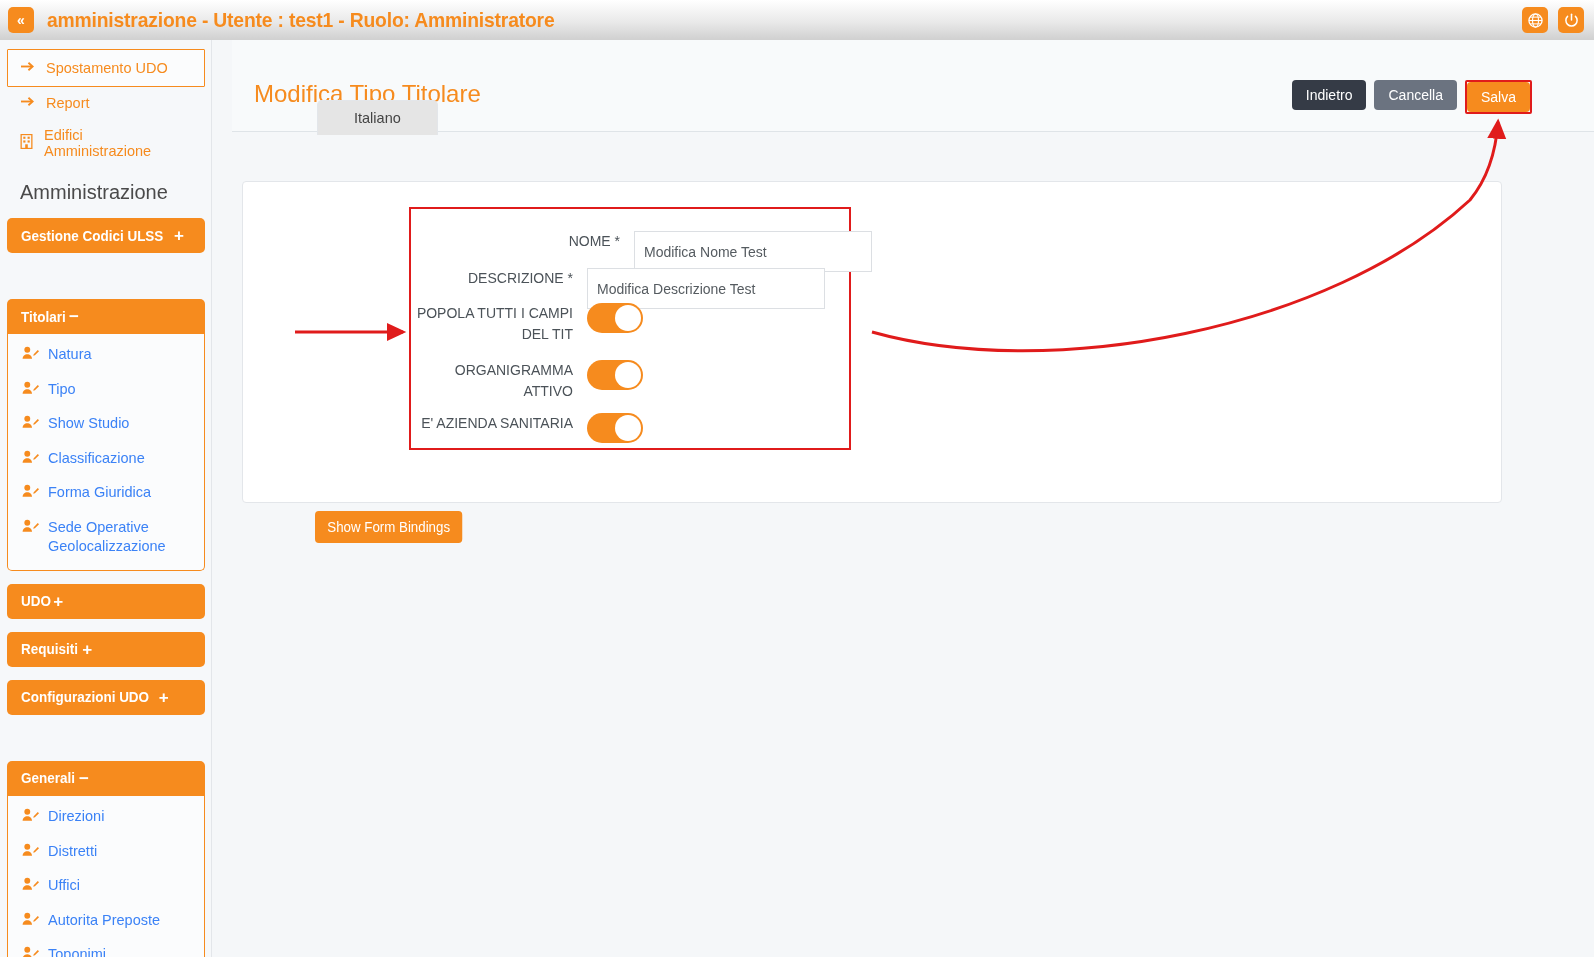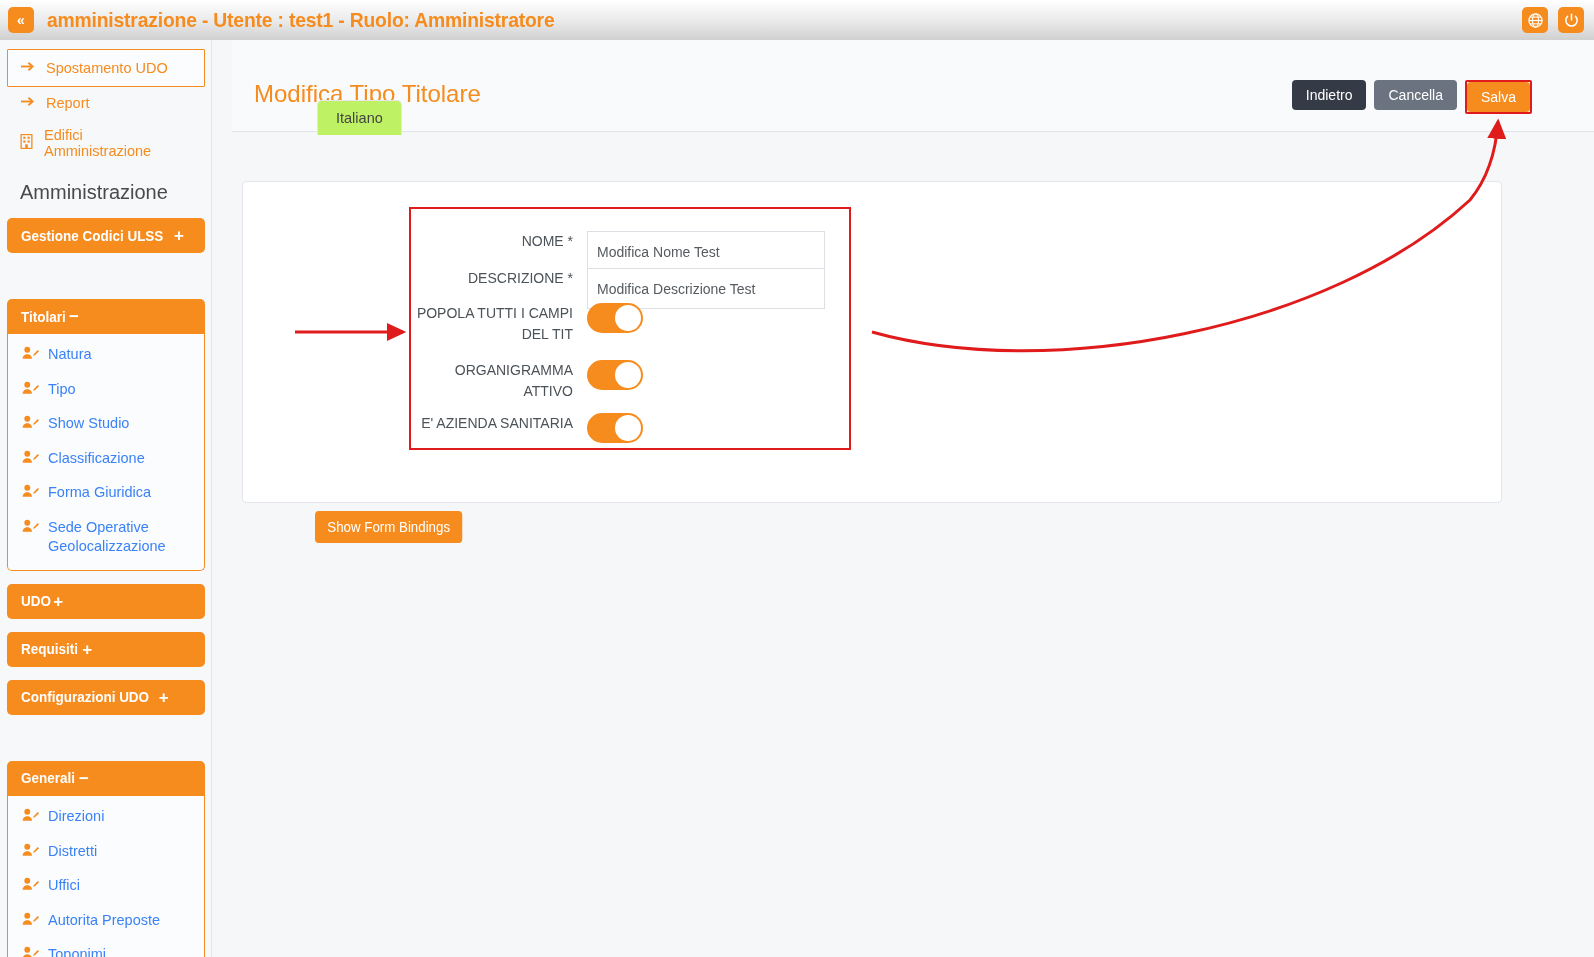--- a/index.html
+++ b/index.html
@@ -166,25 +166,25 @@
 
   #card {
     position: absolute; left: 10px; top: 141px;
     width: 1260px; height: 322px;
     background: #ffffff;
     border: 1px solid #e3e6ea;
     border-radius: 4px;
   }
   #tab-italiano {
     position: absolute; left: 85px; top: 60px;
-    background: #bef264;
+    background: #e5e5e5;
     border: 1px solid #e3e6ea;
     border-bottom: none;
     border-radius: 5px 5px 0 0;
-    padding: 9px 18px;
+    padding: 9px 36px;
     font-size: 14.5px; color: #444;
     cursor: pointer;
     z-index: 3;
   }
 
   #form-box {
     position: absolute; left: 177px; top: 167px;
     width: 442px; height: 243px;
     border: 2px solid #e01b1b;
     background: #fff;
@@ -513,21 +513,21 @@
       </span>
     </div>
   </div>
 
   <div id="tab-italiano">Italiano</div>
 
   <div id="card"></div>
 
   <div id="form-box">
 
-    <div class="form-row" style="left:0; top:22px;">
+    <div class="form-row" style="left:15px; top:22px;padding-left:32px;">
       <div class="f-label">NOME *</div>
       <input class="f-input" type="text" value="Modifica Nome Test" style="">
     </div>
 
     <div class="form-row" style="left:0; top:59px;">
       <div class="f-label">DESCRIZIONE *</div>
       <input class="f-input" type="text" value="Modifica Descrizione Test" style="">
     </div>
 
     <div class="form-row" style="left:0; top:94px;">

